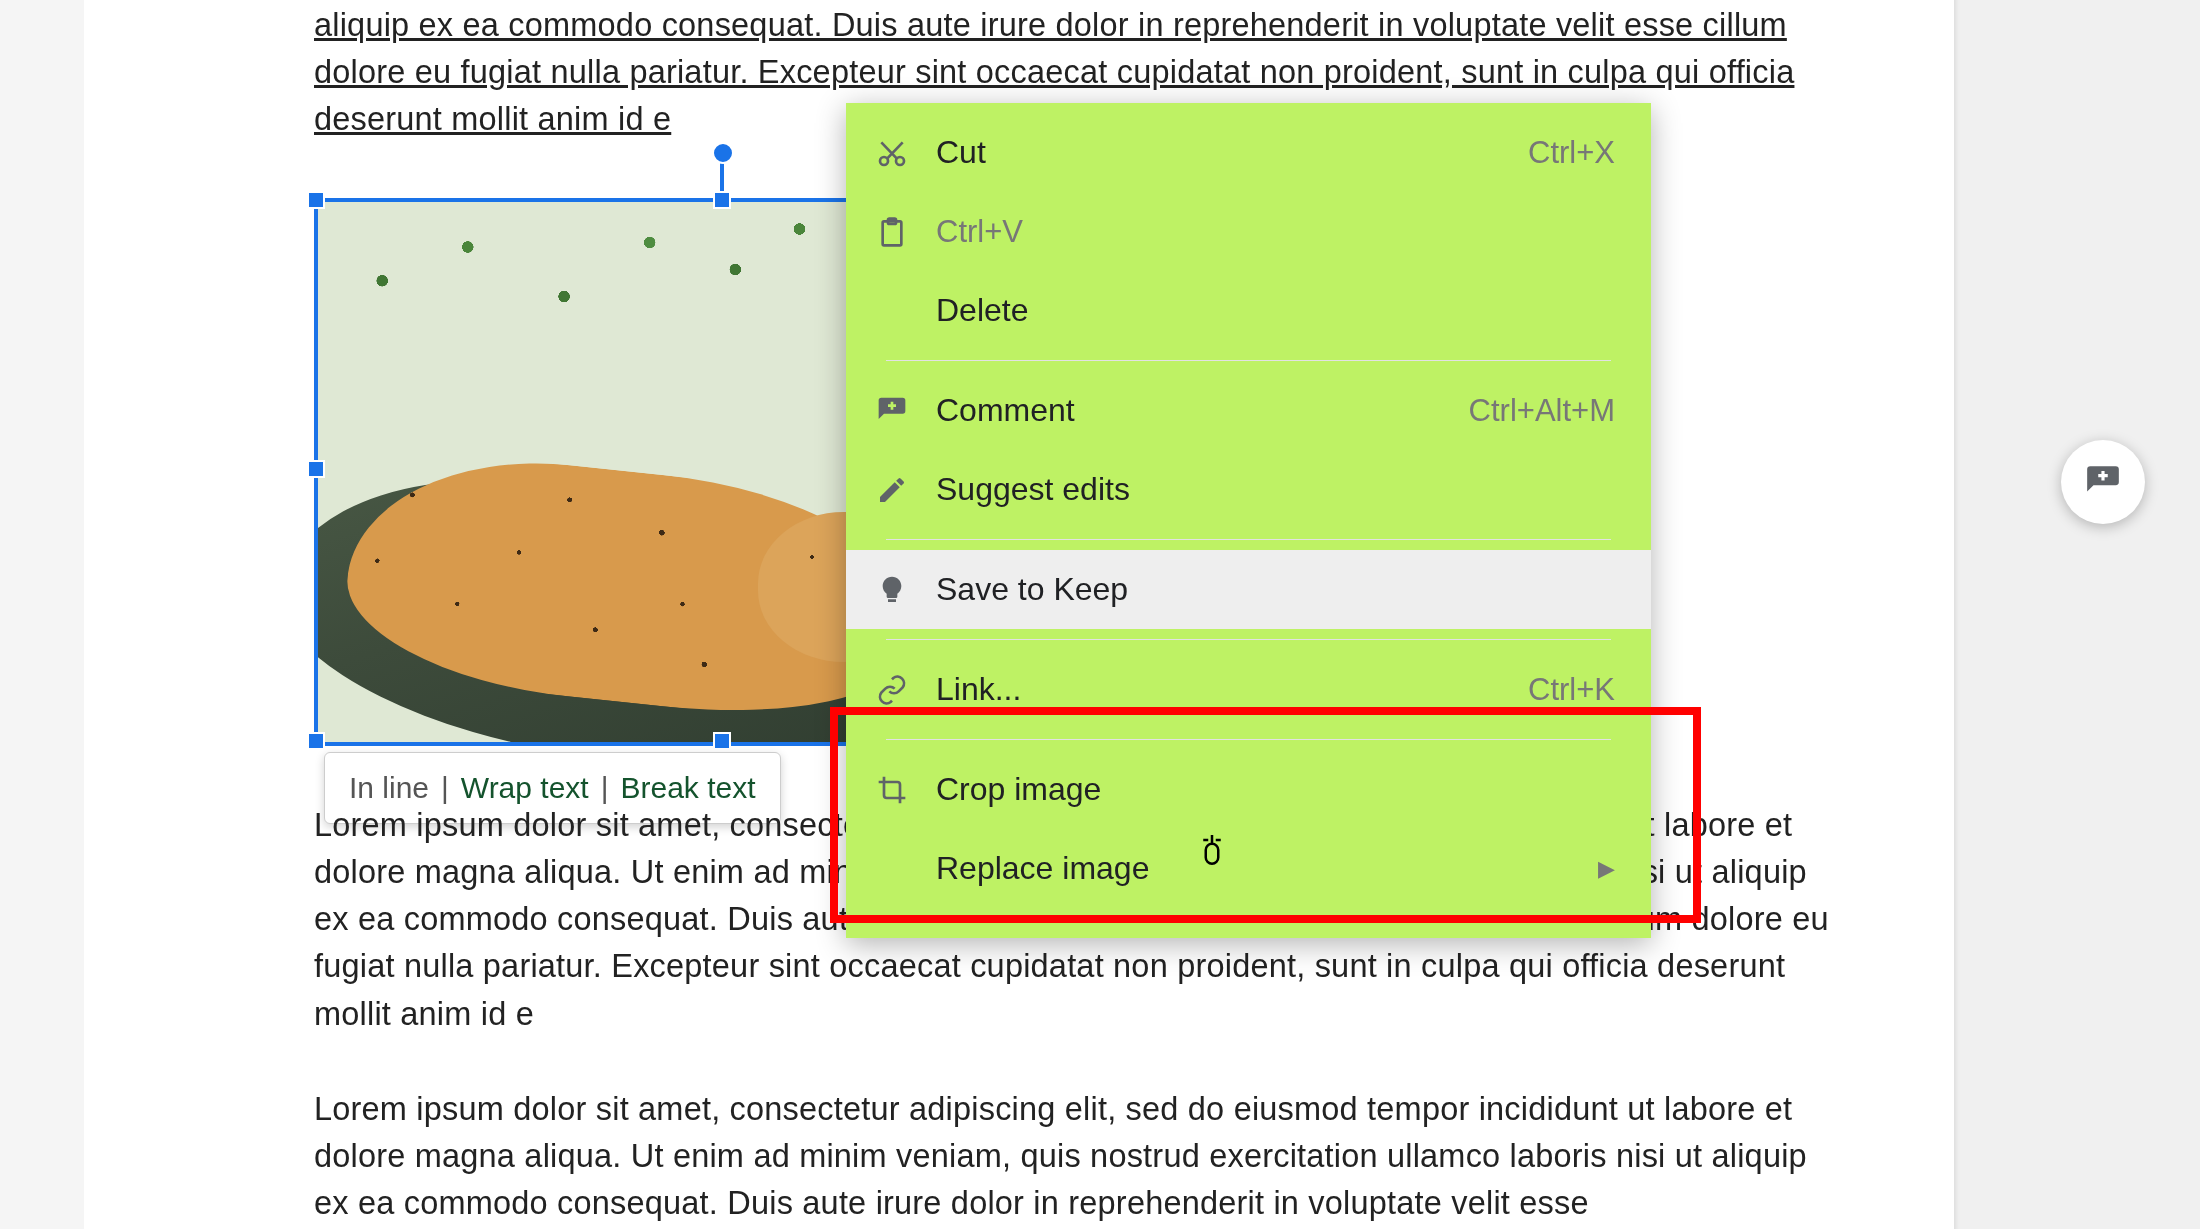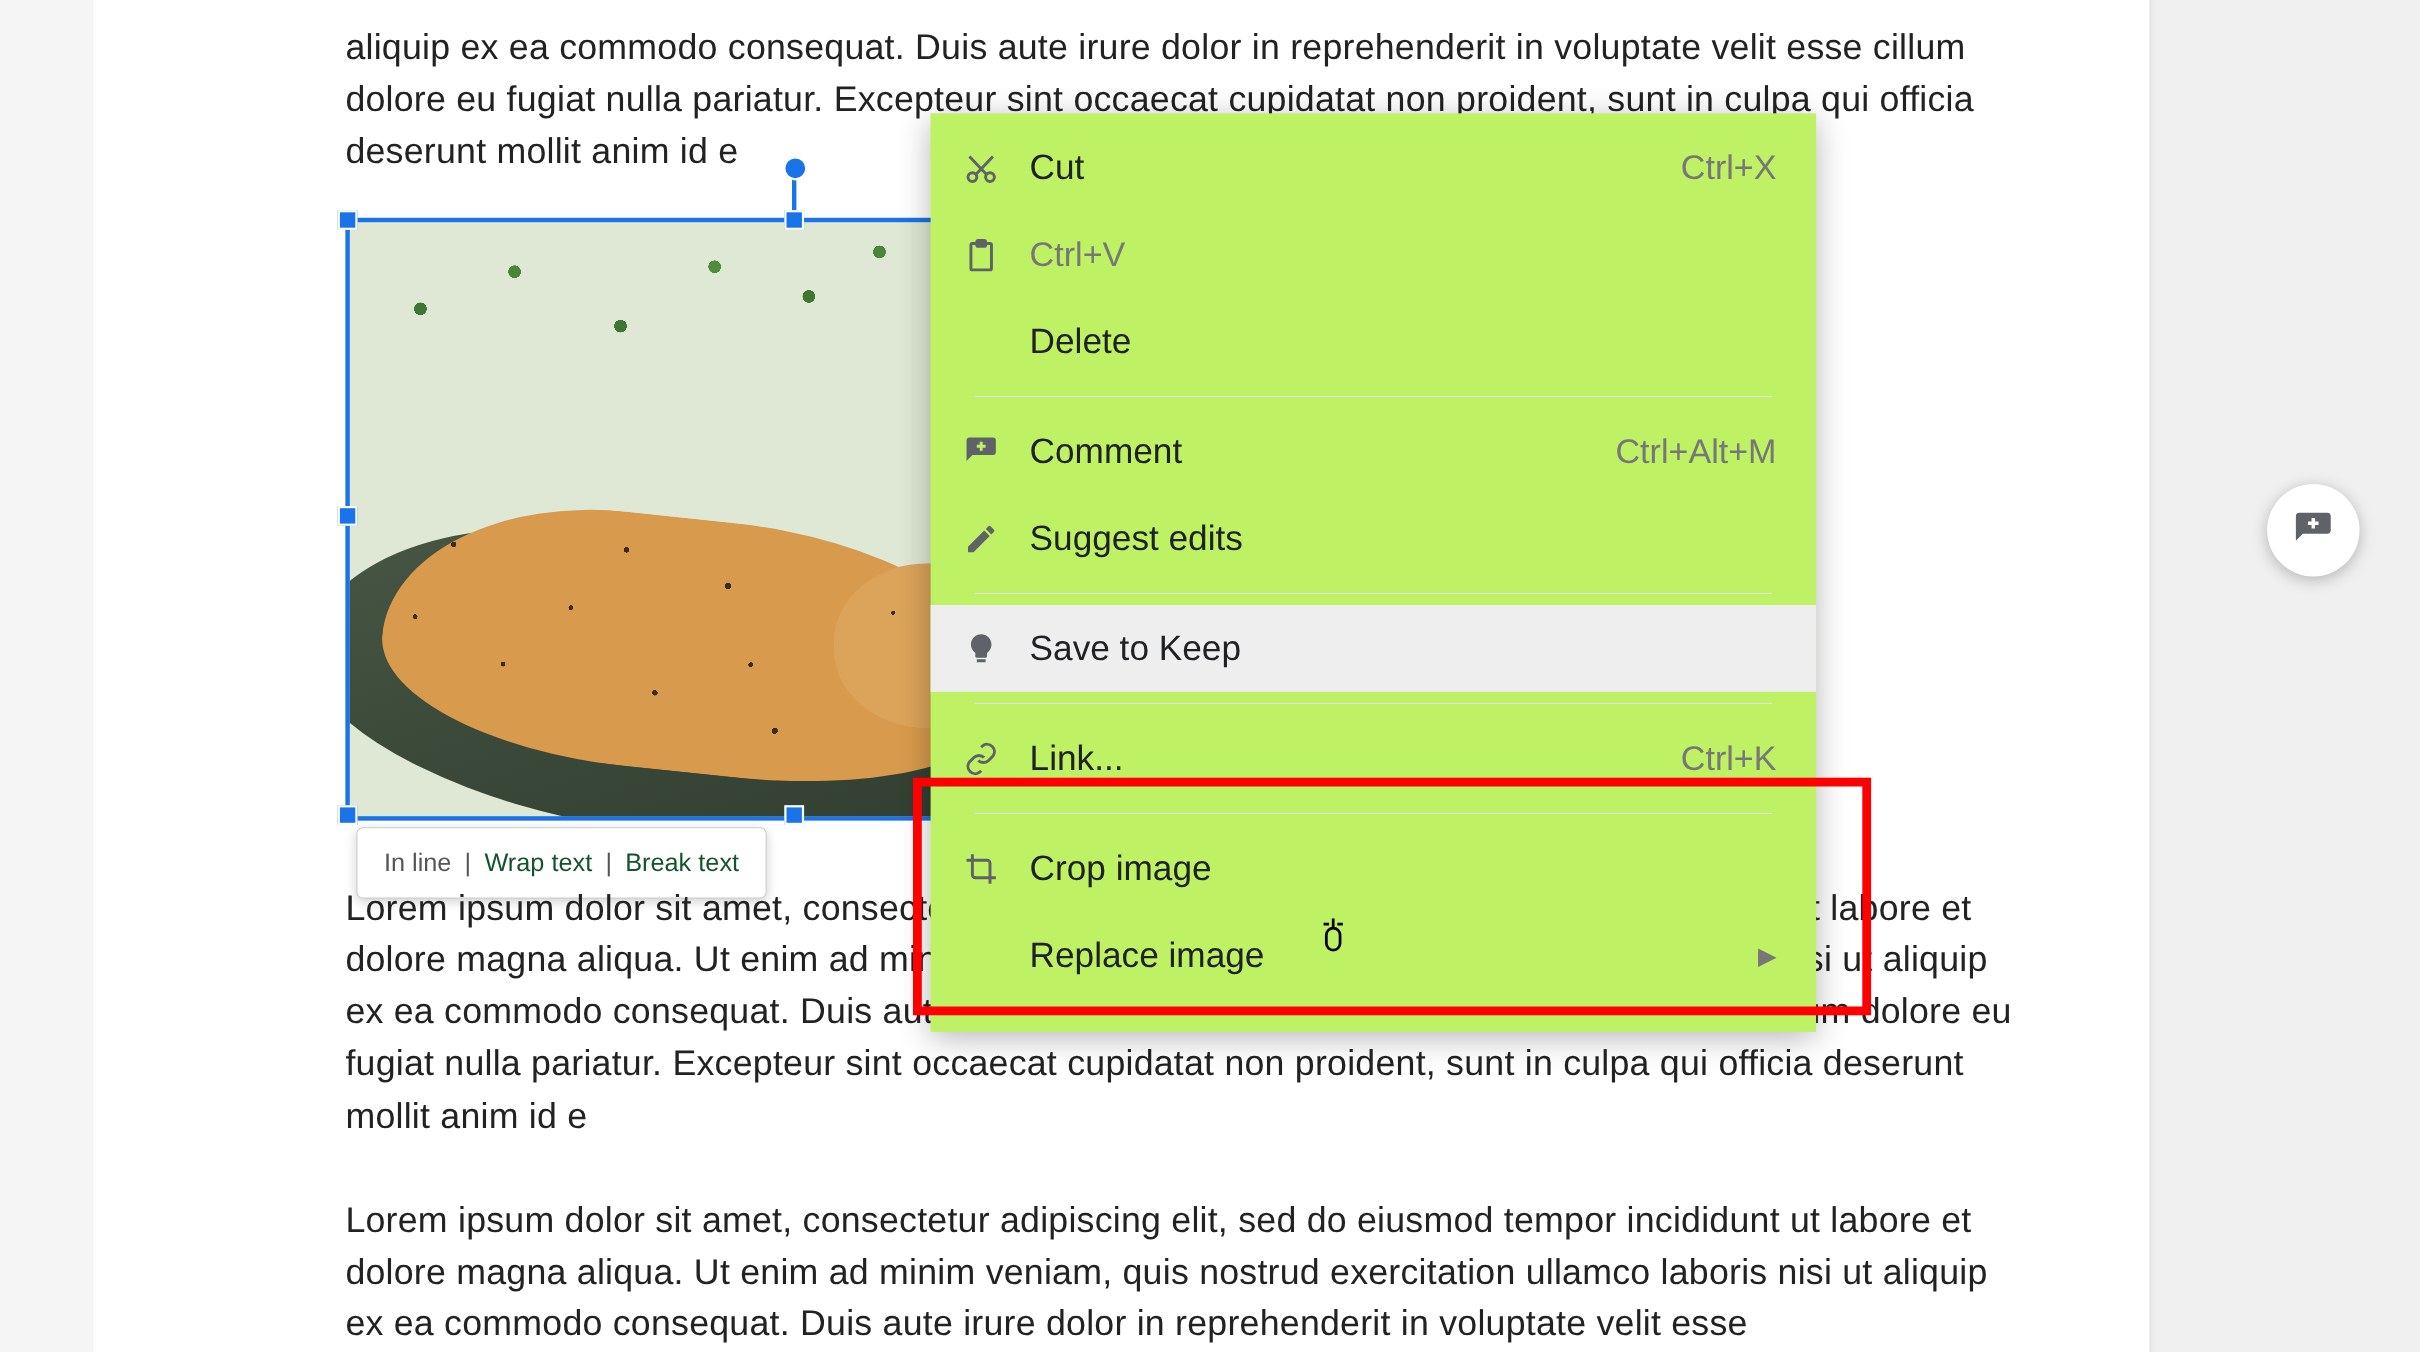--- a/index.html
+++ b/index.html
@@ -17,21 +17,21 @@
         background-image:radial-gradient(circle 6px at 30% 30%,#3e2a15 30%,transparent 32%),radial-gradient(circle 6px at 60% 20%,#3e2a15 30%,transparent 32%),radial-gradient(circle 6px at 50% 55%,#3e2a15 30%,transparent 32%),radial-gradient(circle 5px at 75% 45%,#3e2a15 30%,transparent 32%);}
   .foliage{position:absolute;inset:0;background:
       radial-gradient(circle 700px at 40% -10%,#f4fcf0 0%,#d8f0c4 25%,#a9d979 45%,#6aa93f 65%,#3d6e2a 100%);
       opacity:.95;z-index:-1;}
   .leaves{position:absolute;left:0;top:0;width:100%;height:225px;
       background-image:radial-gradient(circle 14px at 12% 35%,#2f6a22 40%,transparent 42%),radial-gradient(circle 14px at 28% 20%,#3a7b2a 40%,transparent 42%),radial-gradient(circle 14px at 46% 42%,#2f6a22 40%,transparent 42%),radial-gradient(circle 14px at 62% 18%,#3f8330 40%,transparent 42%),radial-gradient(circle 14px at 78% 30%,#2f6a22 40%,transparent 42%),radial-gradient(circle 14px at 90% 12%,#3a7b2a 40%,transparent 42%);
       opacity:.9;}
   .handle{position:absolute;width:14px;height:14px;background:#1a73e8;border:2px solid #fff;}
   .rot-handle{position:absolute;width:18px;height:18px;border-radius:50%;background:#1a73e8;left:712px;top:142px;border:2px solid #fff;}
   .rot-line{position:absolute;left:720px;top:162px;width:4px;height:34px;background:#1a73e8;}
-  .layout-bar{position:absolute;left:324px;top:752px;background:#fff;border:1px solid #cdcdcd;border-radius:6px;box-shadow:0 3px 10px rgba(0,0,0,.18);padding:18px 24px;display:flex;gap:12px;font-size:23px;align-items:center;}
+  .layout-bar{position:absolute;left:324px;top:752px;background:#fff;border:1px solid #cdcdcd;border-radius:6px;box-shadow:0 3px 10px rgba(0,0,0,.18);padding:18px 24px;display:flex;gap:12px;font-size:30px;align-items:center;}
   .layout-bar .opt{color:#14532d;cursor:pointer;}
   .layout-bar .opt.sel{color:#555;}
   .layout-bar .sep{color:#555;}
   .ctx{position:absolute;left:846px;top:103px;width:805px;background:#bef264;box-shadow:0 6px 28px rgba(0,0,0,.3);padding-top:10px;padding-bottom:30px;}
   .mi{display:flex;align-items:center;height:79px;padding-left:30px;padding-right:36px;font-size:32px;color:#202124;cursor:pointer;}
   .mi .ico{width:60px;color:#5f6368;display:flex;align-items:center;}
   .mi .lbl{flex:1;}
   .mi .short{color:#777;font-size:31px;}
   .mi.hover{background:#eee;}
   .msep{height:1px;background:#e2e2e2;margin:10px 40px;}
@@ -41,21 +41,21 @@
   .cursor{position:absolute;pointer-events:none;z-index:500;}
   .fab{position:absolute;right:55px;top:440px;width:84px;height:84px;border-radius:50%;background:#fff;box-shadow:0 3px 14px rgba(0,0,0,.25);display:flex;align-items:center;justify-content:center;}
 </style>
 </head>
 <body>
 
 <div class="viewport">
   <div class="page"></div>
   <div class="left-gap"></div>
 
-  <div class="body-text" style="left:314px;top:20px;width:1530px;">aliquip ex ea commodo consequat. Duis aute irure dolor in reprehenderit in voluptate velit esse cillum dolore eu fugiat nulla pariatur. Excepteur sint occaecat cupidatat non proident, sunt in culpa qui officia deserunt mollit anim id e</div>
+  <div class="body-text" style="left:314px;top:2px;width:1530px;text-decoration:underline;">aliquip ex ea commodo consequat. Duis aute irure dolor in reprehenderit in voluptate velit esse cillum dolore eu fugiat nulla pariatur. Excepteur sint occaecat cupidatat non proident, sunt in culpa qui officia deserunt mollit anim id e</div>
 
   <div class="image-sel">
     <div class="leopard">
       <div class="foliage"></div>
       <div class="leaves"></div>
       <div class="branch"></div>
       <div class="fur"></div>
       <div class="head"></div>
     </div>
   </div>

